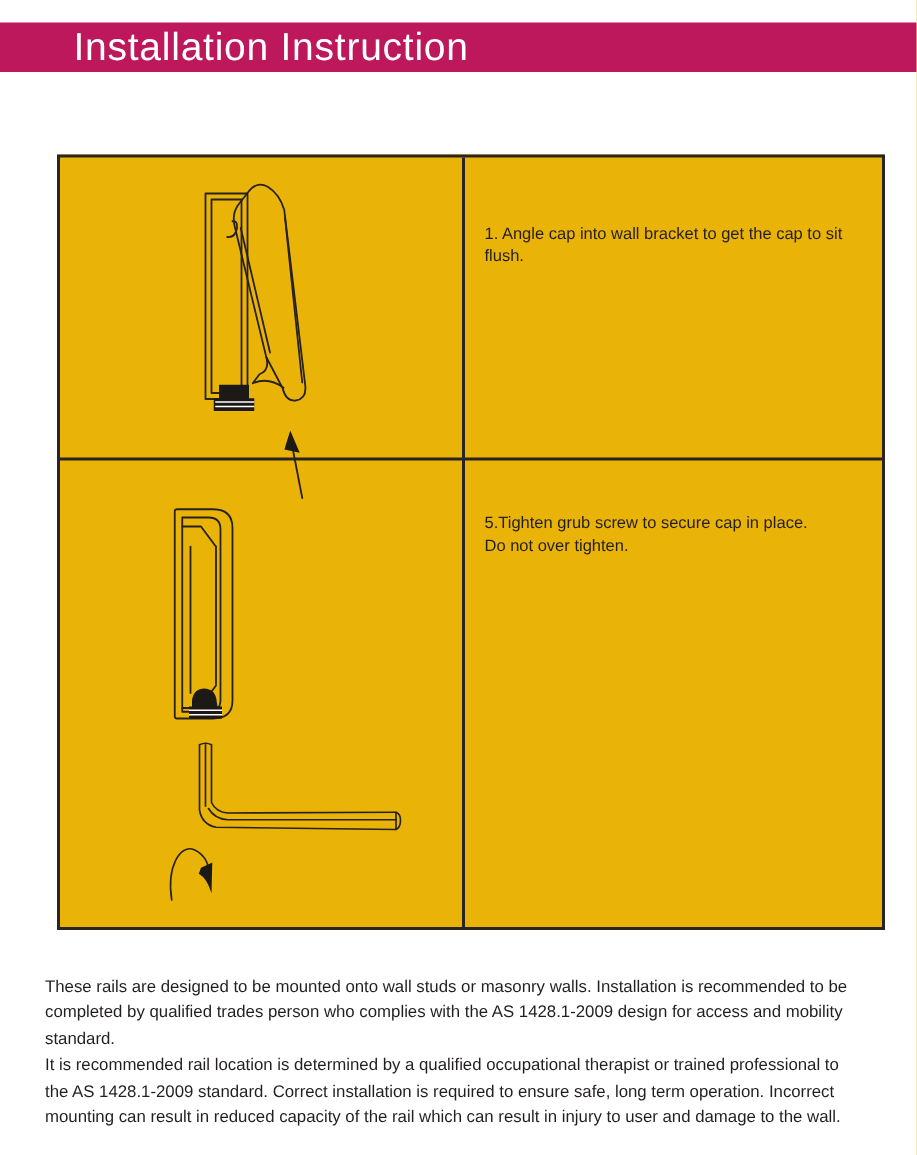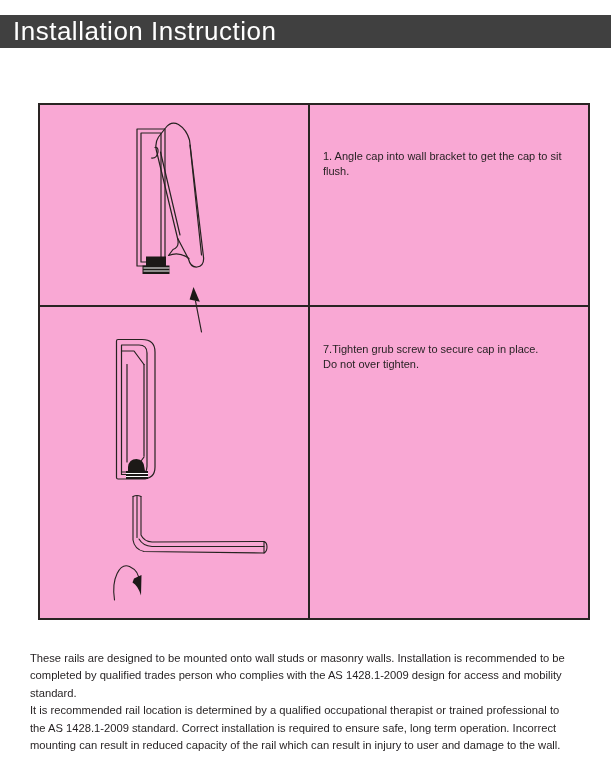--- a/index.html
+++ b/index.html
@@ -3,29 +3,29 @@
 <meta charset="utf-8">
 <style>
   * { margin:0; padding:0; box-sizing:border-box; }
   html,body { background:#ffffff; }
   body {
     width:611px; height:770px; position:relative; overflow:hidden;
     font-family:"Liberation Sans", sans-serif; color:#231f20;
   }
   .header-bar {
     position:absolute; left:0; top:15px; width:611px; height:33px;
-    background:#404040; display:flex; align-items:center;
+    background:#be185d; display:flex; align-items:center;padding-left:36px;
   }
   .header-bar .title {
     color:#ffffff; font-size:26px; letter-spacing:0.5px; padding-left:13px;
     font-weight:400; white-space:nowrap;
   }
   .diagram-table {
     position:absolute; left:38px; top:103px; width:552px; height:517px;
-    border:2px solid #2a2423; background:#f9a8d4;
+    border:2px solid #2a2423; background:#eab308;
   }
   .v-divider {
     position:absolute; left:268px; top:0; width:2px; height:100%;
     background:#2a2423;
   }
   .h-divider {
     position:absolute; left:0; top:200px; width:100%; height:2px;
     background:#2a2423;
   }
   .art-overlay {
@@ -112,21 +112,21 @@
       <path class="thin" d="M224,436.5 Q227,437.5 227,442 Q227,446.5 224,448 L224,436.5"></path>
     </g>
     <g>
       <path class="thin" d="M74.5,495 C71,473 80,457.5 89.5,461.5 C96,464.5 99.5,470.5 99,477"></path>
       <path class="solid" d="M94,473.5 L101.5,470 L101,490.5 Q98,480.5 92.5,477.5 Z"></path>
     </g>
   </svg>
 
   <div class="step-text step1-text">1. Angle cap into wall bracket to get the cap to sit
 flush.</div>
-  <div class="step-text step2-text">7.Tighten grub screw to secure cap in place.
+  <div class="step-text step2-text">5.Tighten grub screw to secure cap in place.
 Do not over tighten.</div>
 </div>
 
 <div class="warning">
   <div class="warning-body">These rails are designed to be mounted onto wall studs or masonry walls. Installation is recommended to be
 completed by qualified trades person who complies with the AS 1428.1-2009 design for access and mobility
 standard.
 It is recommended rail location is determined by a qualified occupational therapist or trained professional to
 the AS 1428.1-2009 standard. Correct installation is required to ensure safe, long term operation. Incorrect
 mounting can result in reduced capacity of the rail which can result in injury to user and damage to the wall.</div>

